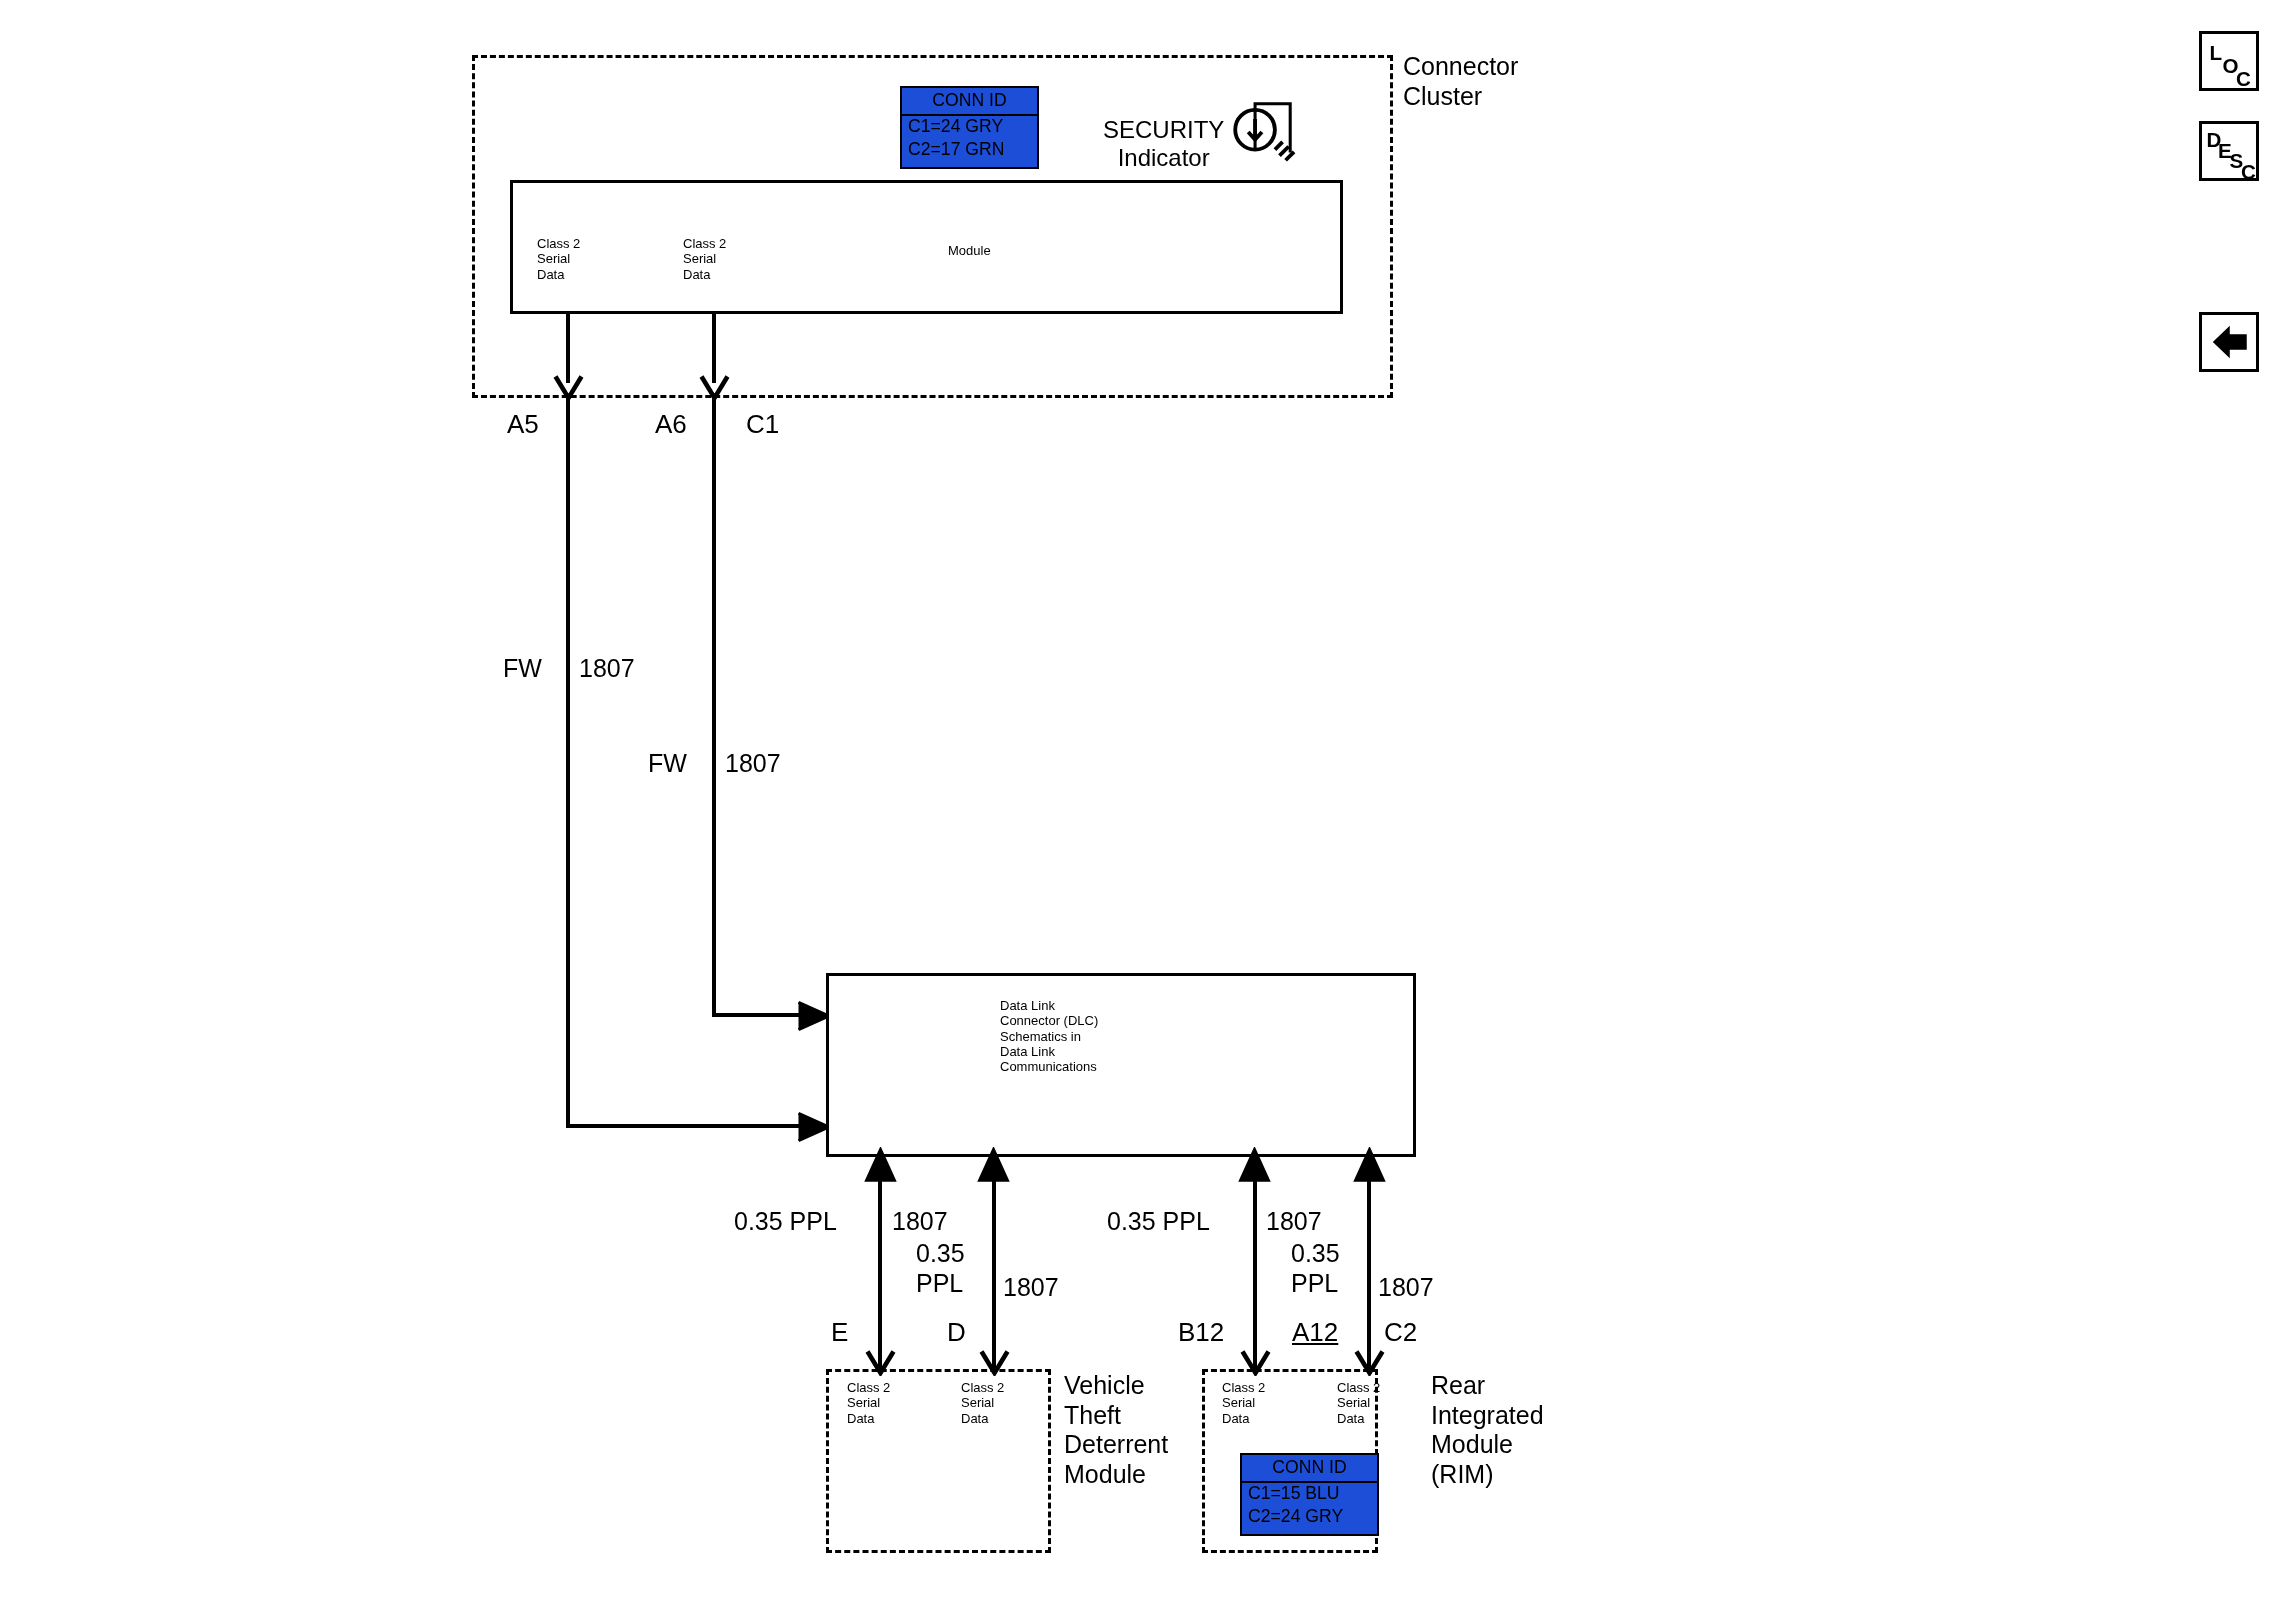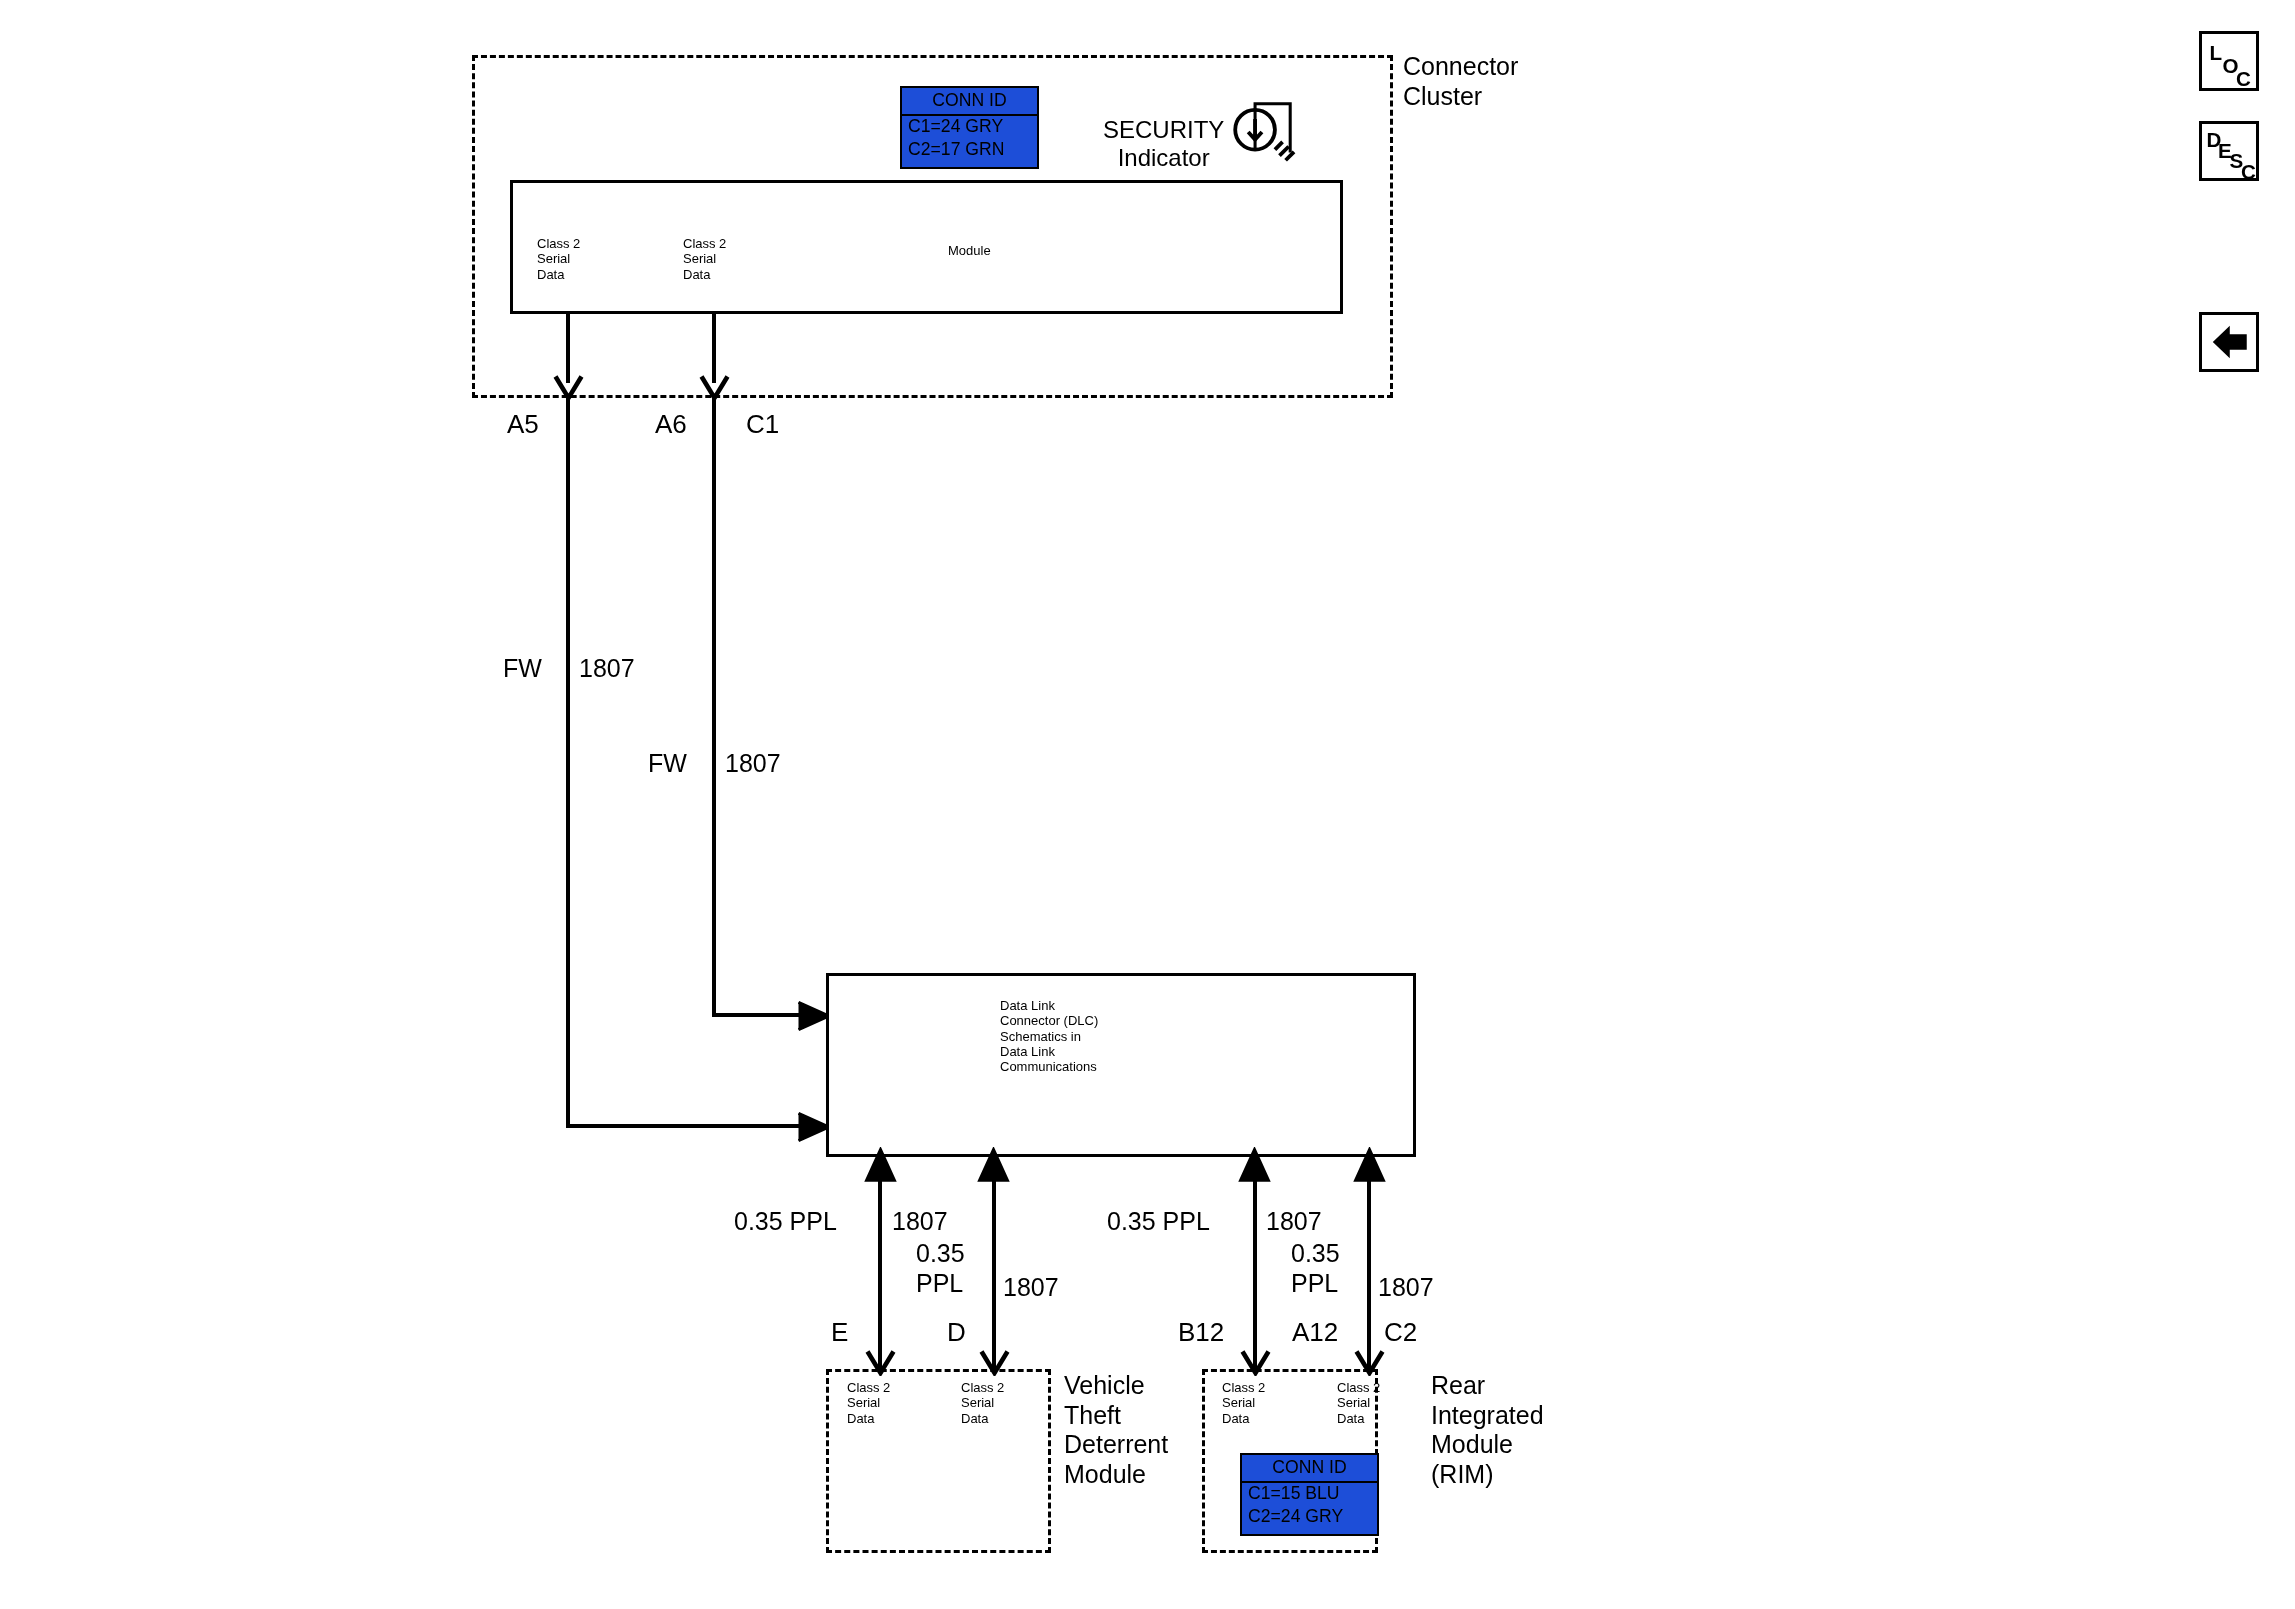--- a/index.html
+++ b/index.html
@@ -219,21 +219,21 @@
   <div class="abs txt t-big" style="left:1107px; top:1207px;">0.35 PPL</div>
   <div class="abs txt t-big" style="left:1266px; top:1207px;">1807</div>
 
   <div class="abs txt t-big" style="left:1291px; top:1239px;">0.35
 PPL</div>
   <div class="abs txt t-big" style="left:1378px; top:1273px;">1807</div>
 
   <div class="abs txt t-pin" style="left:831px; top:1317px;">E</div>
   <div class="abs txt t-pin" style="left:947px; top:1317px;">D</div>
   <div class="abs txt t-pin" style="left:1178px; top:1317px;">B12</div>
-  <div class="abs txt t-pin" style="left:1292px; top:1317px;">A12</div>
+  <div class="abs txt t-pin" style="left:1292px; top:1317px;text-decoration:underline;">A12</div>
   <div class="abs txt t-pin" style="left:1384px; top:1317px;">C2</div>
 
   <div class="abs dashed-box" style="left:826px; top:1369px; width:225px; height:184px;"></div>
   <div class="abs txt t-small" style="left:847px; top:1380px;">Class 2
 Serial
 Data</div>
   <div class="abs txt t-small" style="left:961px; top:1380px;">Class 2
 Serial
 Data</div>
   <div class="abs txt t-big" style="left:1064px; top:1371px;">Vehicle

